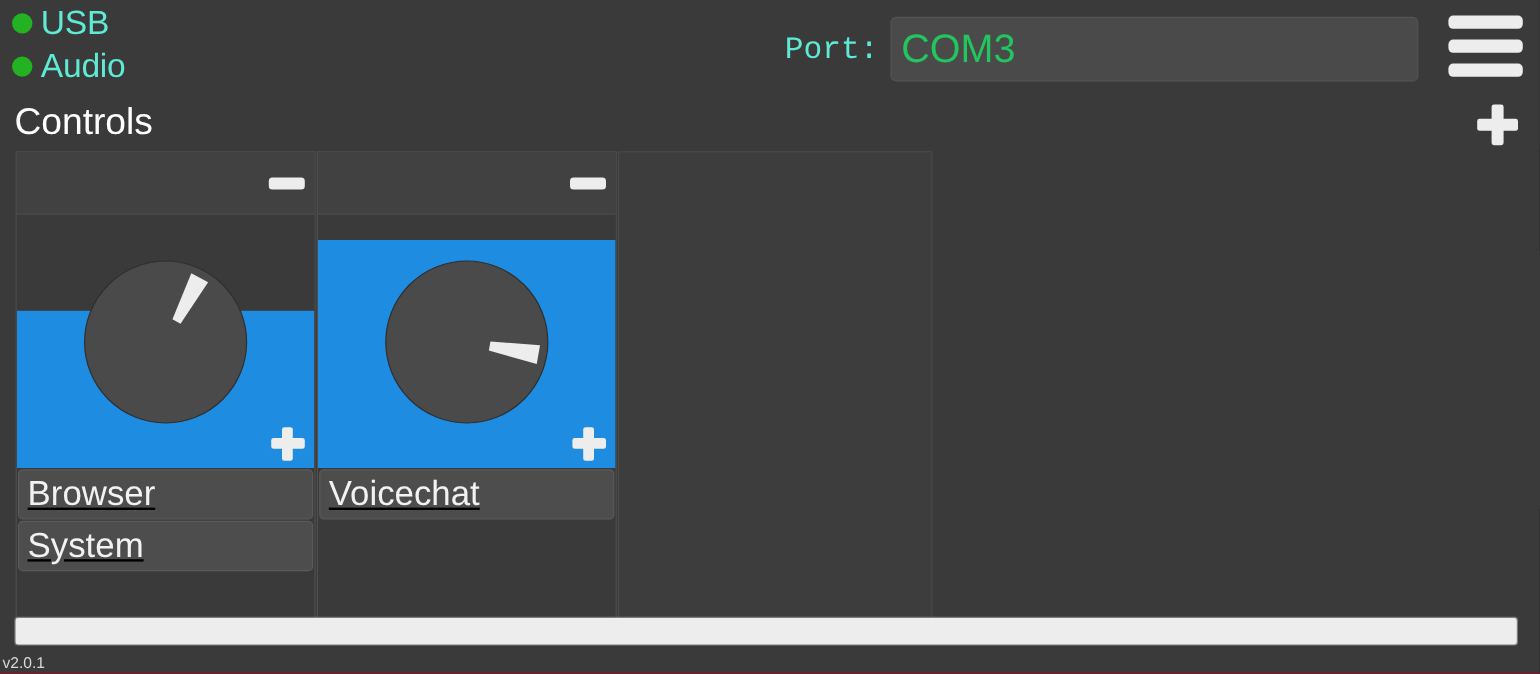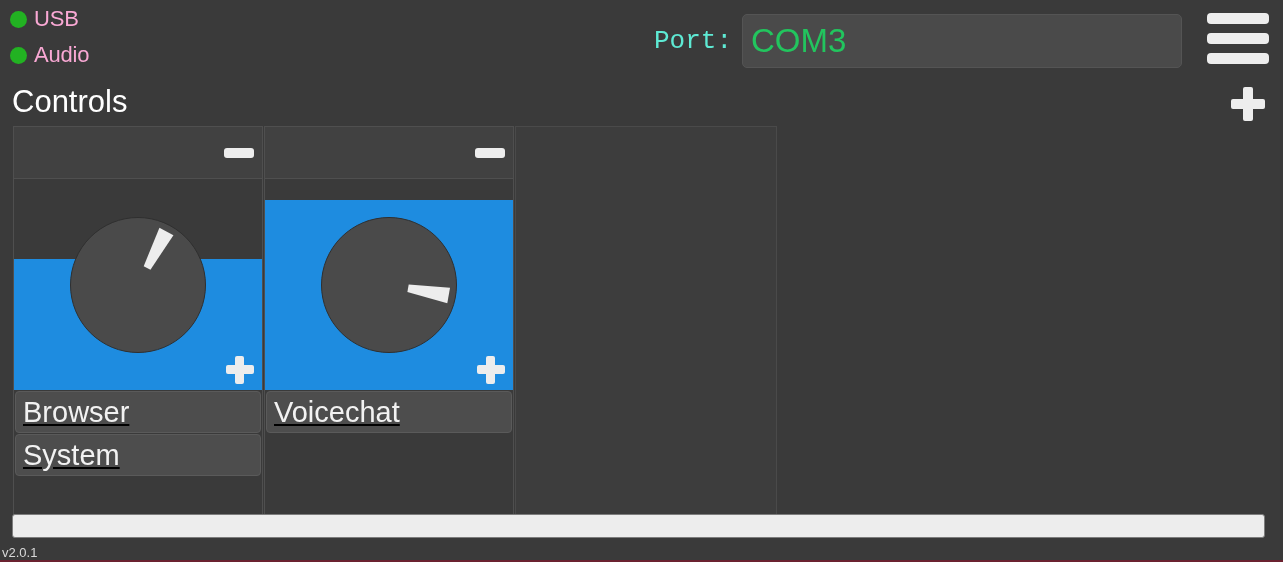--- a/index.html
+++ b/index.html
@@ -42,22 +42,22 @@
     gap: 7px;
     height: 34px;
   }
   .status-dot {
     width: 17px; height: 17px;
     border-radius: 50%;
     background: #22b222;
     flex: 0 0 auto;
   }
   .status-label {
-    color: #f9a8d4;
-    font-size: 22px;
+    color: #5eead4;
+    font-size: 28px;
     line-height: 30px;
     letter-spacing: -0.2px;
   }
 
   .port-group {
     position: absolute;
     left: 654px; top: 14px;
     display: flex;
     align-items: center;
     gap: 10px;

